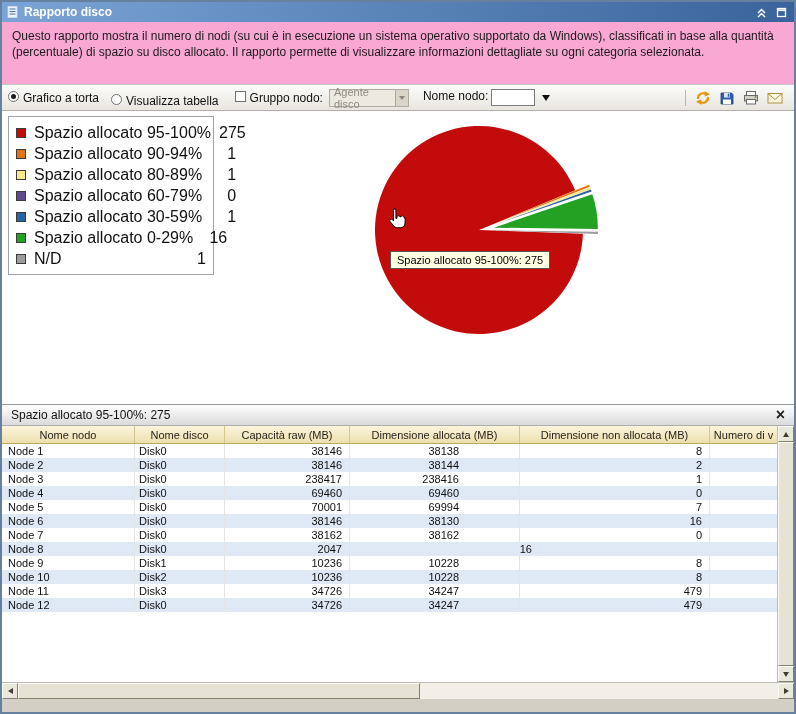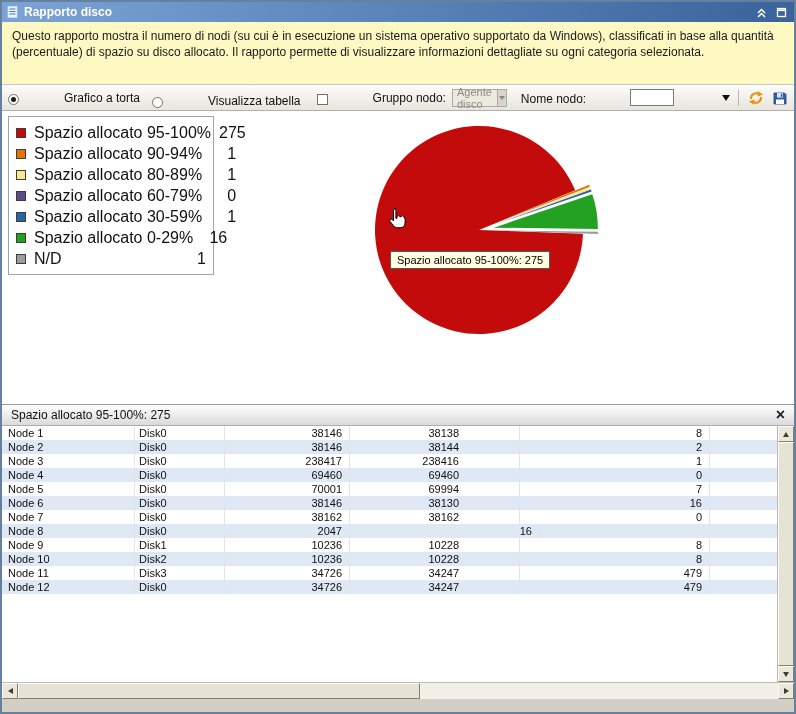--- a/index.html
+++ b/index.html
@@ -8,31 +8,31 @@
   .window { position: relative; width: 796px; height: 714px; border: 2px solid #66819f; background: #ffffff; overflow: hidden; }
 
   
   .titlebar { height: 20px; display: flex; align-items: center; padding: 0 5px; gap: 5px;
     background: linear-gradient(to right, #7ba3d6 0%, #5681b5 55%, #3a639c 100%);
     color: #fff; font-size: 12px; font-weight: bold; }
   .titlebar .spacer { flex: 1; }
   .tb-winbtn { width: 15px; height: 15px; display: flex; align-items: center; justify-content: center; }
 
   
-  .desc { height: 63px; padding: 6px 10px 0 10px; background: #fef9c3; border-bottom: 1px solid #c9c7c1;
+  .desc { height: 63px; padding: 6px 10px 0 10px; background: #f9a8d4; border-bottom: 1px solid #c9c7c1;
     font-size: 12px; line-height: 16px; color: #1a1a1a; overflow: hidden; }
 
   
   .toolbar { height: 26px; display: flex; align-items: center; padding: 0 6px; gap: 4px;
     background: linear-gradient(#fcfcfb, #e7e5dd); border-bottom: 1px solid #b3b1a9; font-size: 12px; color: #111; }
   .radio { width: 11px; height: 11px; border-radius: 50%; border: 1px solid #707070; background: #fff;
     display: inline-block; position: relative; margin-right: 4px; flex: none; }
   .radio.checked::after { content: ""; position: absolute; left: 2px; top: 2px; width: 5px; height: 5px; border-radius: 50%; background: #1c1c1c; }
   .checkbox { width: 11px; height: 11px; border: 1px solid #707070; background: #fff; display: inline-block; margin-right: 4px; flex: none; }
-  .tb-item { display: inline-flex; align-items: flex-end; white-space: nowrap; gap: 41px; }
+  .tb-item { display: inline-flex; align-items: flex-start; white-space: nowrap; }
   .dselect { display: inline-flex; align-items: center; height: 18px; width: 80px; border: 1px solid #aeaa9e;
     background: #ece9e0; color: #8d8b82; font-size: 11px; padding-left: 4px; margin-left: 2px; }
   .dselect .arrowbox { margin-left: auto; width: 14px; height: 16px; background: #d9d5c9; border-left: 1px solid #aeaa9e;
     display: flex; align-items: center; justify-content: center; }
   .tri-down-gray { width: 0; height: 0; border-left: 3.5px solid transparent; border-right: 3.5px solid transparent; border-top: 4.5px solid #8a887f; }
   .tri-down-black { width: 0; height: 0; border-left: 4.5px solid transparent; border-right: 4.5px solid transparent; border-top: 6px solid #101010; }
   .ninput { width: 44px; height: 17px; border: 1px solid #7a7a7a; background: #fff; font-size: 11px; padding: 0 2px;
     font-family: "Liberation Sans", sans-serif; margin: 0 3px 0 3px; }
   .combo-arrow { width: 16px; height: 17px; display: flex; align-items: center; justify-content: center; background: transparent; }
   .tb-icons { margin-left: auto; display: flex; align-items: center; gap: 6px; padding-right: 4px; }
@@ -229,20 +229,28 @@
     </svg>
   </div>
 
   <div class="panel-header">
     <span>Spazio allocato 95-100%: 275</span>
     <span class="panel-close">×</span>
   </div>
 
   <div class="table-region">
     <div class="table-main">
+      <div class="thead">
+          <span class="th w0">Nome nodo</span>
+          <span class="th w1">Nome disco</span>
+          <span class="th w2">Capacità raw (MB)</span>
+          <span class="th w3">Dimensione allocata (MB)</span>
+          <span class="th w4">Dimensione non allocata (MB)</span>
+          <span class="th w5">Numero di v</span>
+        </div>
       <div>
           <div class="trow">
             <span class="tc w0 cell-left0">Node 1</span>
             <span class="tc w1 cell-left1">Disk0</span>
             <span class="tc w2 cell-num">38146</span>
             <span class="tc w3 cell-num-pad">38138</span>
             <span class="tc w4 cell-num">8</span>
             <span class="tc w5 "></span>
           </div>
           <div class="trow even">

